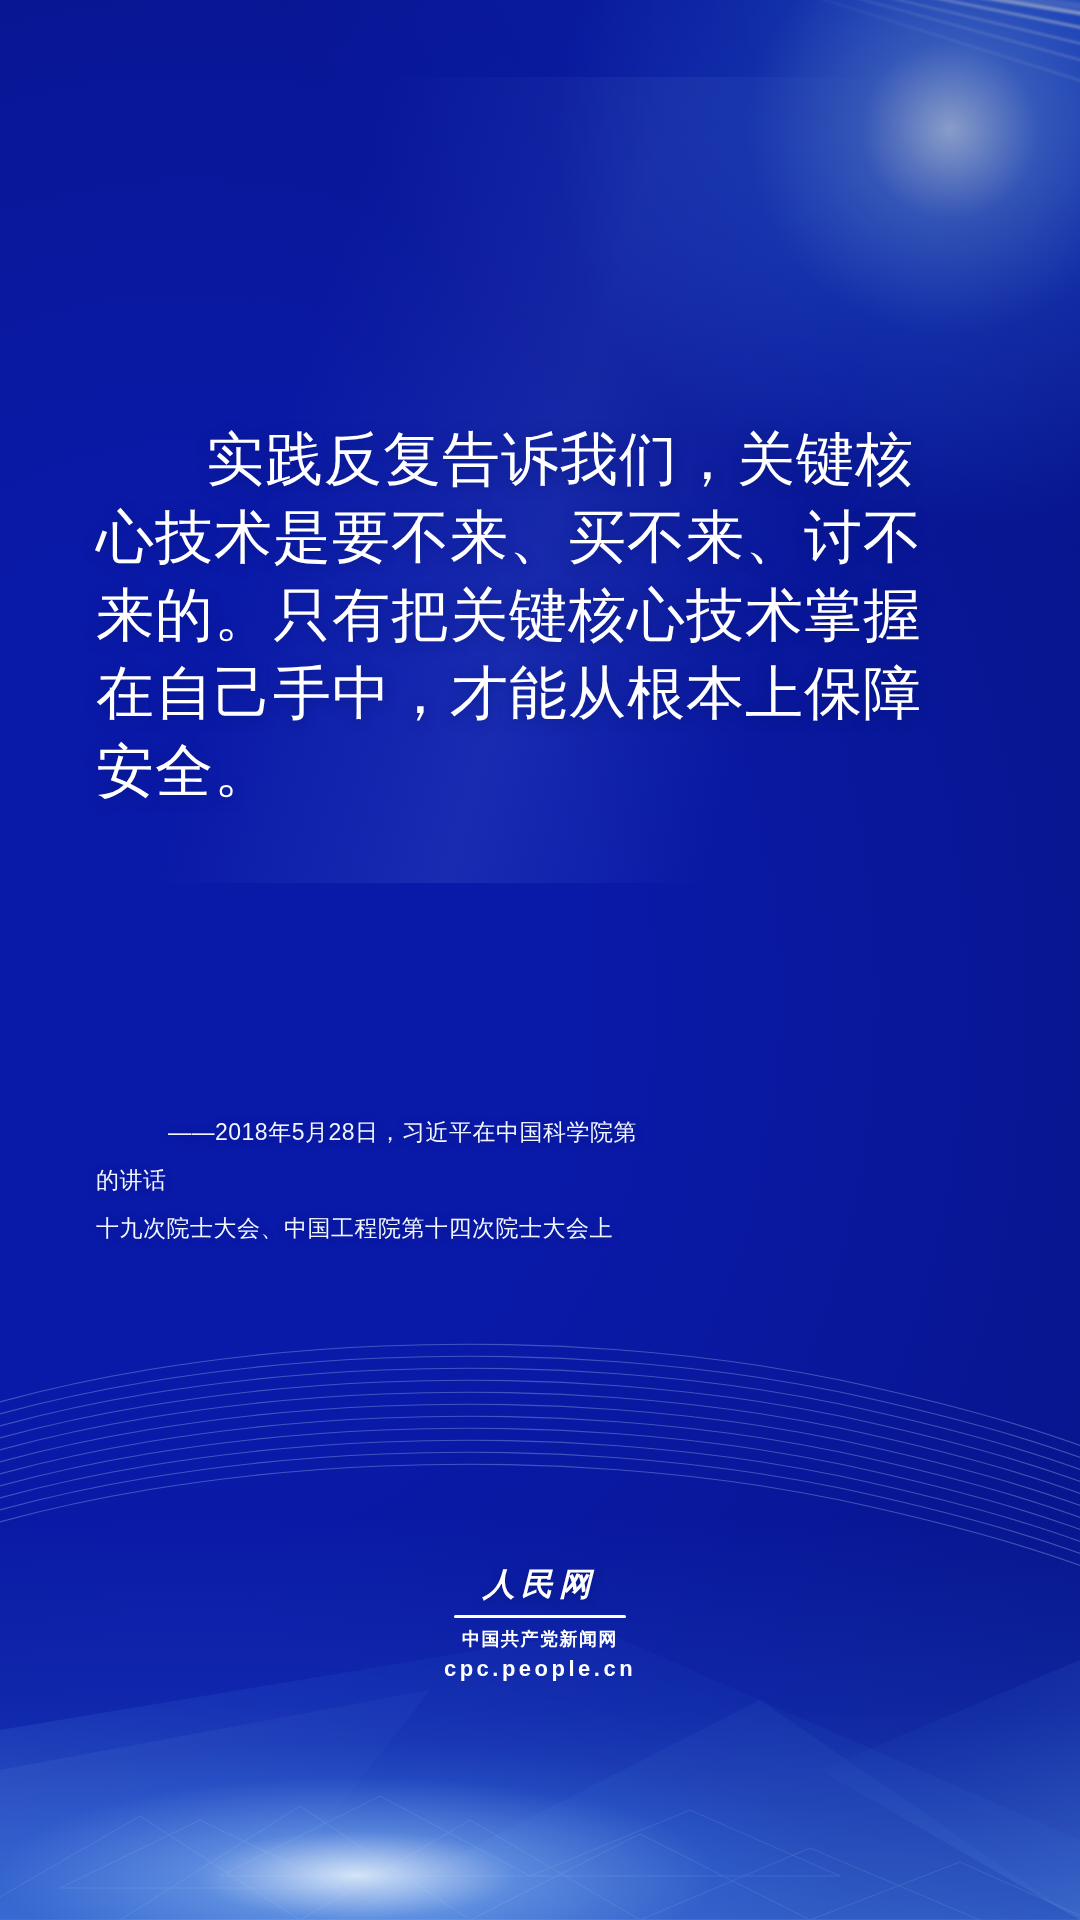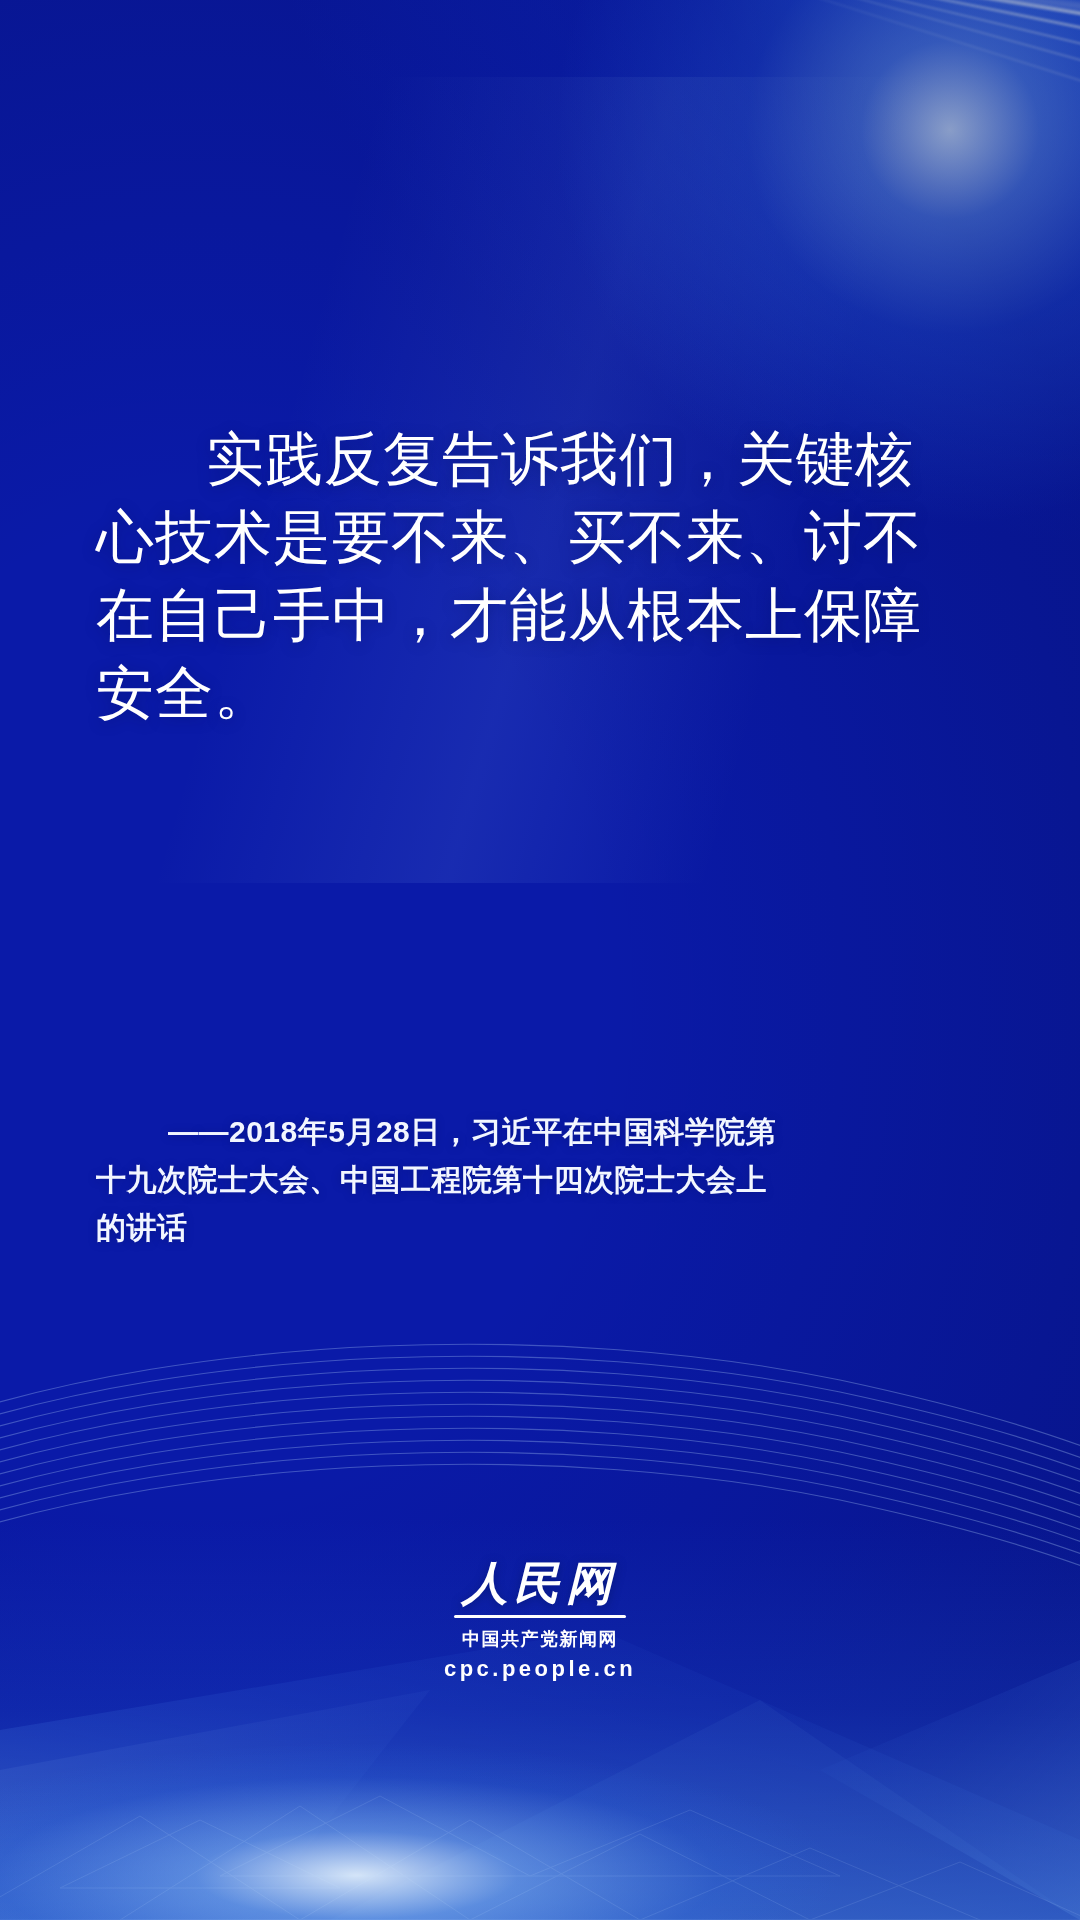--- a/index.html
+++ b/index.html
@@ -75,25 +75,25 @@
   .quote-line.indent { text-indent:110px; }
 
   
   .attrib {
     position:absolute;
     left:96px; top:1108px;
     width:706px;
   }
   .attrib-line {
     color:#f2f6ff;
-    font-size:30px;
+    font-size:23px;
     line-height:48px;
     letter-spacing:.5px;
     white-space:pre;
-    font-weight:700;
+    font-weight:400;
     text-shadow:0 1px 8px rgba(4,18,100,.4);
   }
   .attrib-line.first { text-indent:72px; }
 
   
   .wave-lines {
     position:absolute; left:-60px; bottom:330px;
     width:1200px; height:360px;
     pointer-events:none; opacity:.55;
   }
@@ -122,21 +122,21 @@
     left:0; top:1540px;
     width:1080px; height:160px;
     display:flex; align-items:center; justify-content:center;
     gap:26px;
   }
 
   .pm-logo { display:flex; flex-direction:column; align-items:center; }
   .pm-brush {
     color:#ffffff;
     font-family:"Liberation Serif","DejaVu Serif",serif;
-    font-size:46px;
+    font-size:32px;
     font-weight:bold;
     font-style:italic;
     letter-spacing:6px;
     line-height:52px;
     text-shadow:0 2px 10px rgba(0,20,90,.5);
   }
   .pm-rule {
     width:172px; height:3px; background:#ffffff;
     margin:5px 0 5px 0; border-radius:2px;
   }
@@ -191,28 +191,29 @@
   <div class="ray r2"></div>
   <div class="ray r3"></div>
   <div class="ray r4"></div>
   <div class="ray r5"></div>
   <div class="sheen"></div>
   <div class="vignette"></div>
 
   <div class="quote-block">
     <div class="quote-line indent">实践反复告诉我们，关键核</div>
     <div class="quote-line">心技术是要不来、买不来、讨不</div>
+    <div class="quote-line">来的。只有把关键核心技术掌握</div>
     <div class="quote-line">在自己手中，才能从根本上保障</div>
     <div class="quote-line">安全。</div>
   </div>
 
   <div class="attrib">
     <div class="attrib-line first">——2018年5月28日，习近平在中国科学院第</div>
+    <div class="attrib-line">的讲话</div>
     <div class="attrib-line">十九次院士大会、中国工程院第十四次院士大会上</div>
-    <div class="attrib-line">的讲话</div>
   </div>
 
   <svg class="wave-lines" viewBox="0 0 1200 360" preserveAspectRatio="none">
     <g fill="none" stroke="#bcdcff" stroke-width="1.1" opacity="0.55">
       <path d="M0,190 C260,104 620,92 900,150 C1040,180 1140,212 1200,240"></path>
       <path d="M0,202 C260,116 620,104 900,162 C1040,192 1140,224 1200,252"></path>
       <path d="M0,214 C260,128 620,116 900,174 C1040,204 1140,236 1200,264"></path>
       <path d="M0,226 C260,140 620,128 900,186 C1040,216 1140,248 1200,276"></path>
       <path d="M0,238 C260,152 620,140 900,198 C1040,228 1140,260 1200,288"></path>
       <path d="M0,250 C260,164 620,152 900,210 C1040,240 1140,272 1200,300"></path>

